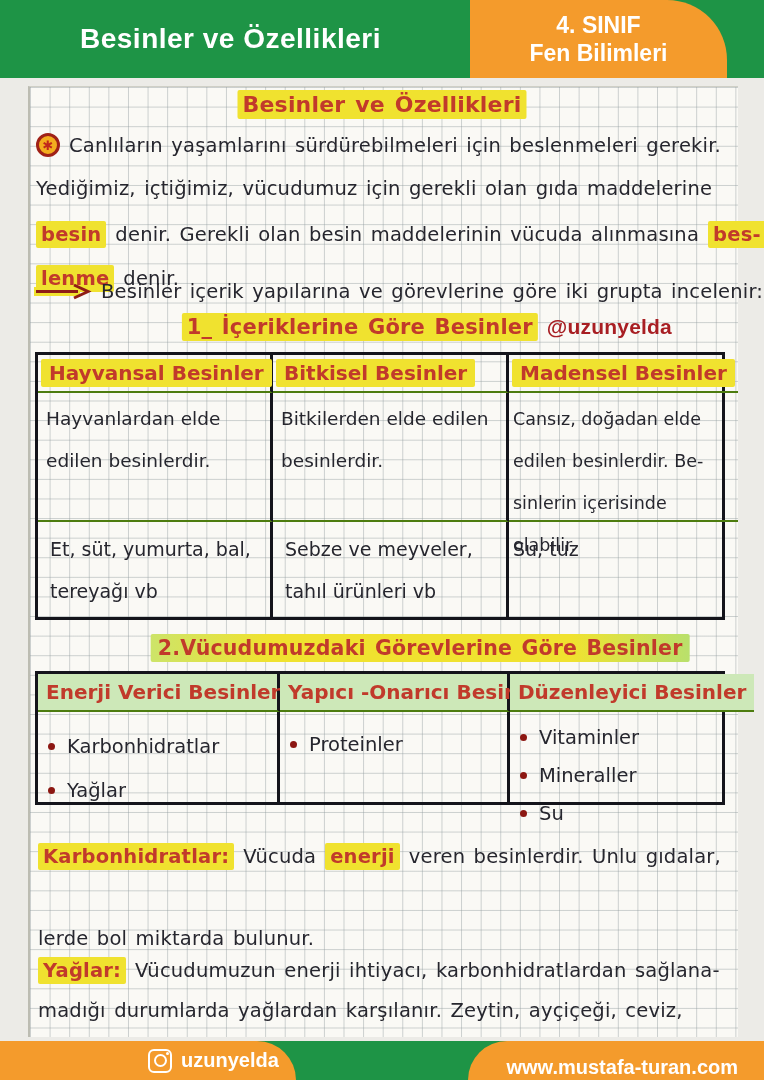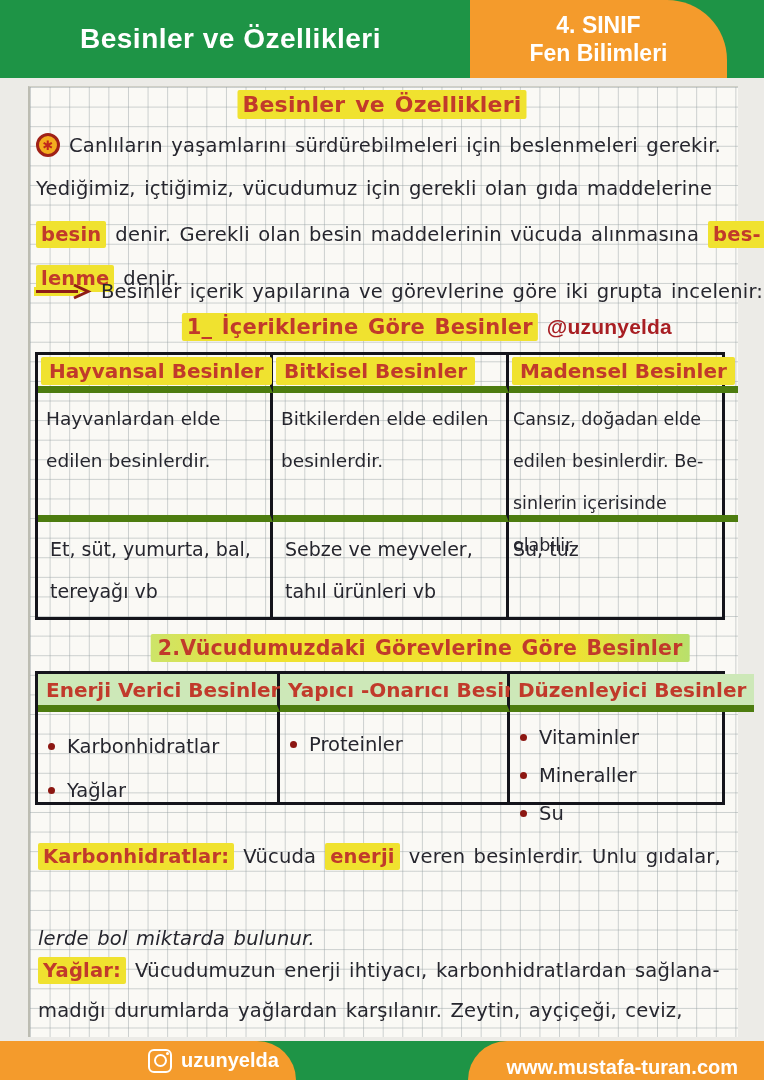--- a/index.html
+++ b/index.html
@@ -36,21 +36,21 @@
   
   .flower{width:24px;height:24px;min-width:24px;border-radius:50%;background:#f3ad1e;
           border:3px solid #a02117;box-sizing:border-box;display:flex;align-items:center;
           justify-content:center;color:#c0271c;font-size:13px;font-weight:bold;line-height:1;}
 
   
   .tbl{position:absolute;left:35px;width:690px;display:grid;border:3px solid #14141b;
        box-sizing:border-box;background:transparent;}
   .tbl1{top:352px;grid-template-columns:235px 236px 1fr;}
   .tbl2{top:671px;grid-template-columns:242px 230px 1fr;}
-  .cell{border-right:3px solid #14141b;border-bottom:7px solid #4d7c0f;box-sizing:border-box;
+  .cell{border-right:3px solid #14141b;border-bottom:2px solid #4d7c0f;box-sizing:border-box;
         color:#26262e;}
   .cell.last{border-right:none;}
   .cell.bottom{border-bottom:none;}
   .th{height:38px;display:flex;align-items:center;padding:0 3px;}
   .th .hl{font-size:20px;padding:2px 8px;white-space:nowrap;}
   .th2{height:38px;display:flex;align-items:center;padding:0 8px;background:#cde8b8;
        color:#c13a2b;font-weight:bold;font-size:20px;white-space:nowrap;}
   .td{font-size:18.5px;line-height:42px;padding:5px 8px;white-space:pre-line;}
   .r1{height:129px;}
   .r2{height:95px;font-size:19px;padding:6px 12px;}
@@ -193,21 +193,21 @@
         </div>
     </div>
   </div>
 
   <div class="pline" style="left:38px;top:843px;">
     <span class="hl">Karbonhidratlar:</span>
     <span>Vücuda</span>
     <span class="hl">enerji</span>
     <span>veren besinlerdir. Unlu gıdalar,</span>
   </div>
-  <div class="pline" style="left:38px;top:927px;font-style:italic;">
+  <div class="pline" style="left:38px;top:927px;">
     <span>lerde bol miktarda bulunur.</span>
   </div>
 
   <div class="pline" style="left:38px;top:957px;">
     <span class="hl">Yağlar:</span>
     <span>Vücudumuzun enerji ihtiyacı, karbonhidratlardan sağlana-</span>
   </div>
   <div class="pline" style="left:38px;top:999px;">
     <span>madığı durumlarda yağlardan karşılanır. Zeytin, ayçiçeği, ceviz,</span>
   </div>

